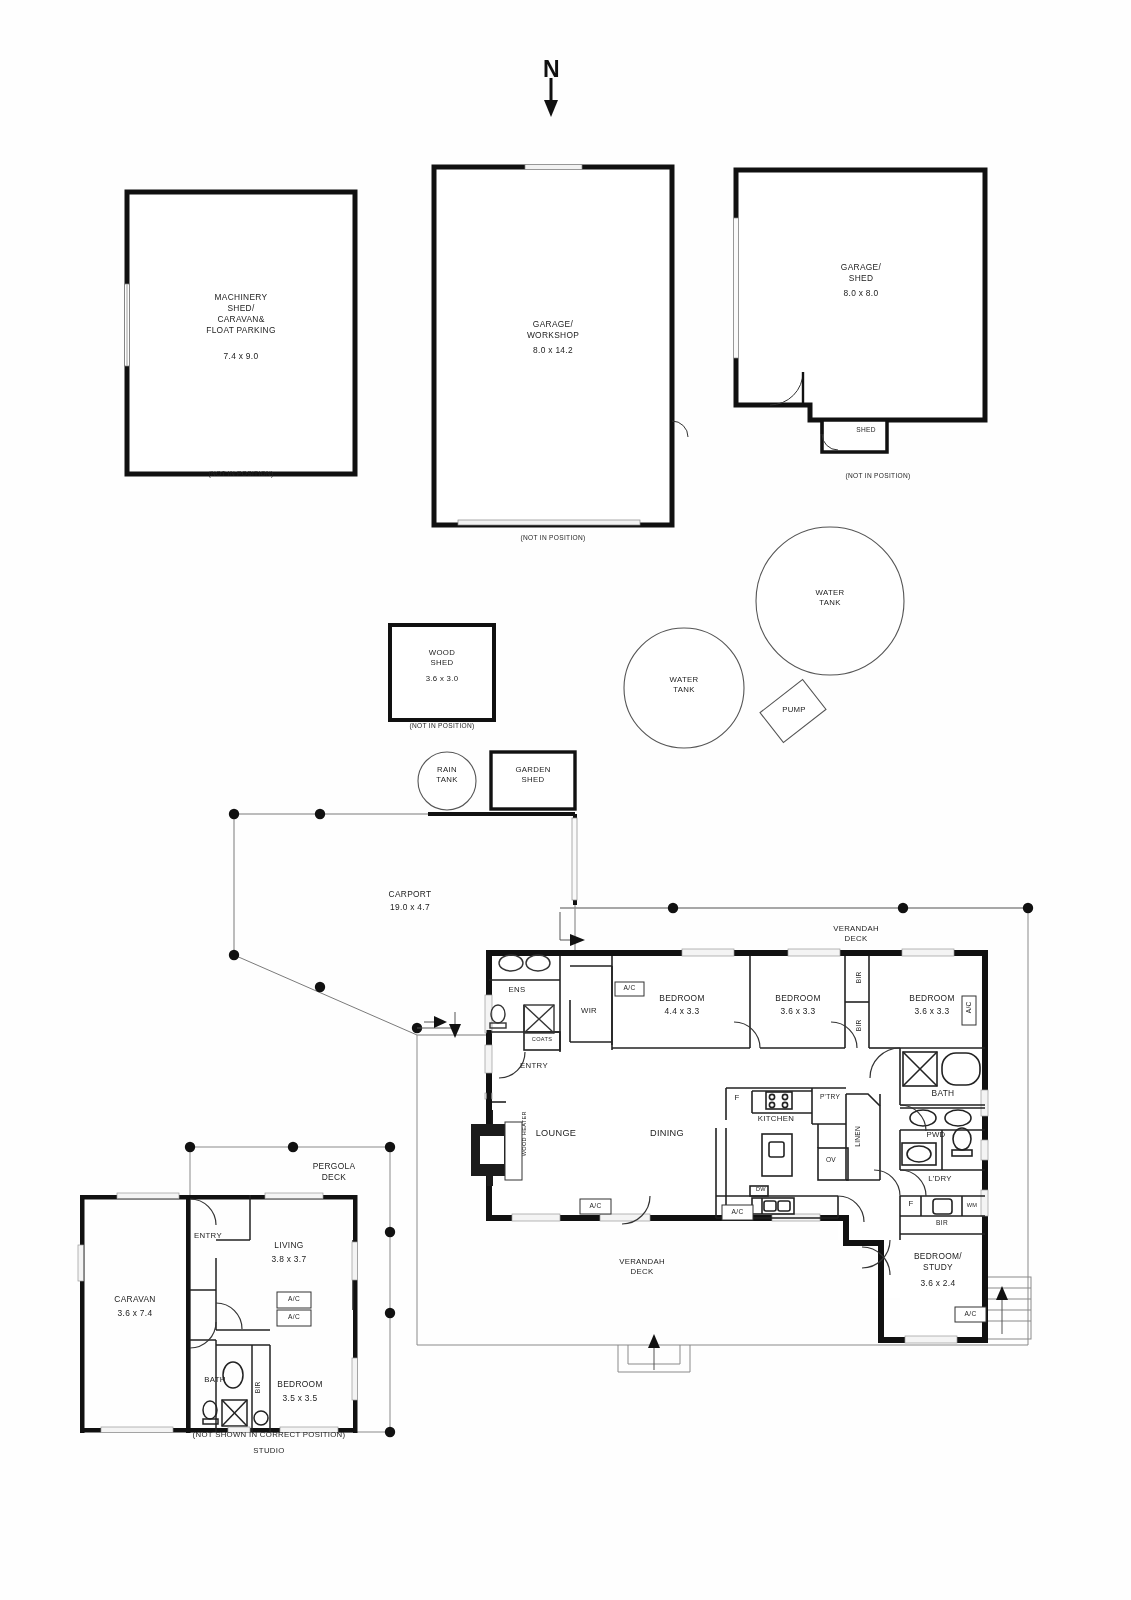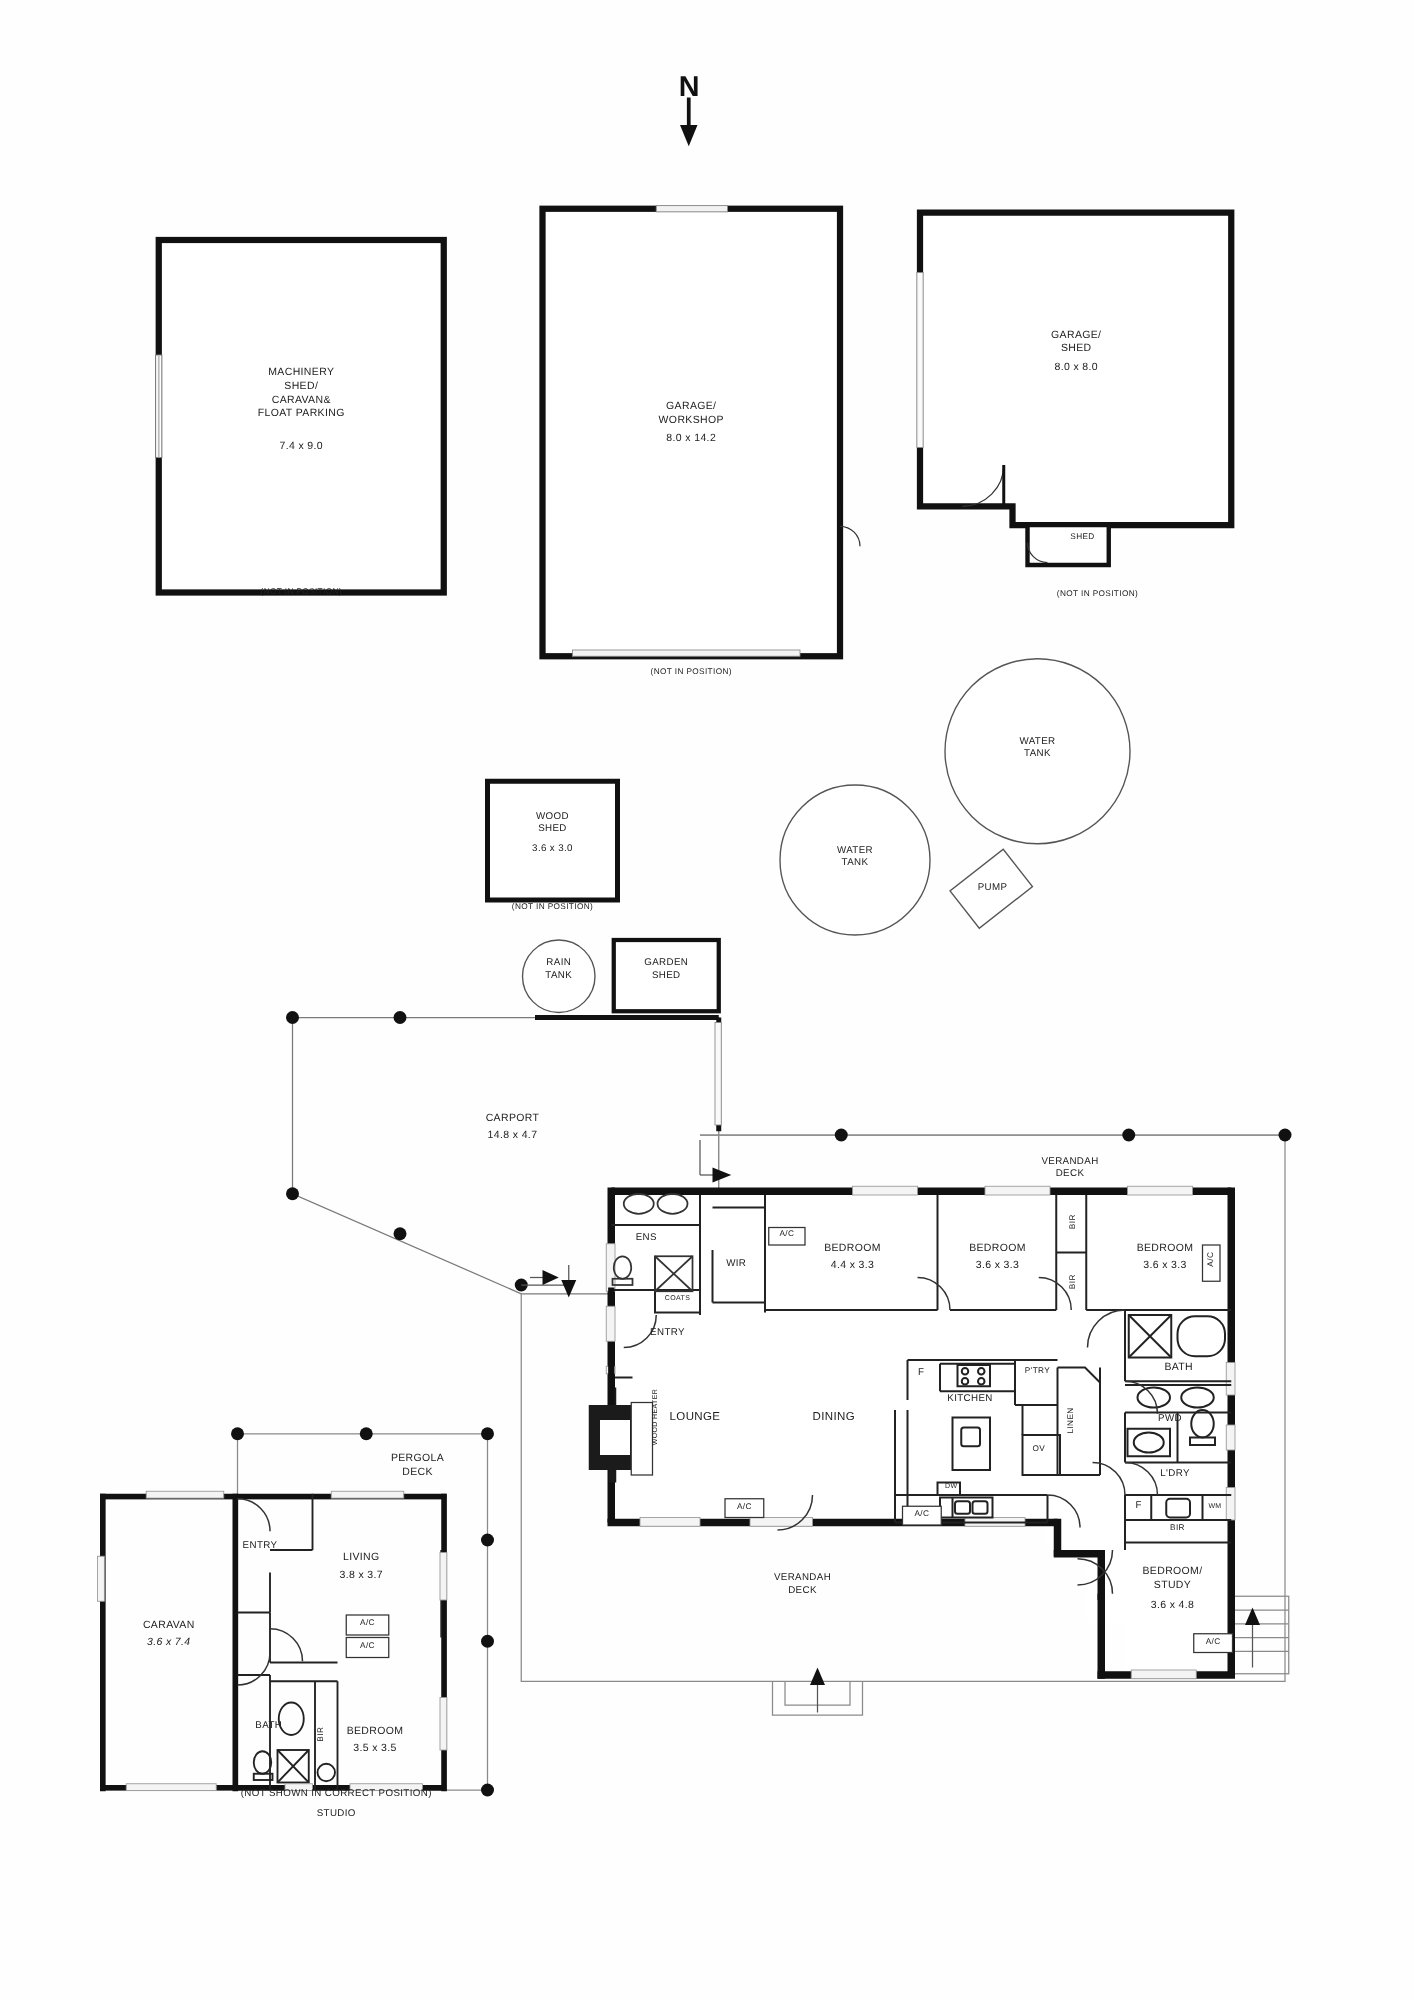--- a/index.html
+++ b/index.html
@@ -428,21 +428,21 @@
 TANK</div>
   <div class="lbl t8" style="left:634px; top:675px; width:100px;">WATER
 TANK</div>
   <div class="lbl t8" style="left:765px; top:705px; width:58px;">PUMP</div>
   <div class="lbl t8" style="left:417px; top:765px; width:60px;">RAIN
 TANK</div>
   <div class="lbl t8" style="left:491px; top:765px; width:84px;text-align:center;">GARDEN
 SHED</div>
 
   <div class="lbl t85" style="left:348px; top:889px; width:124px;">CARPORT</div>
-  <div class="lbl t85" style="left:348px; top:902px; width:124px;">14.8 x 4.7</div>
+  <div class="lbl t85" style="left:348px; top:902px; width:124px;">19.0 x 4.7</div>
 
   <div class="lbl t8" style="left:800px; top:924px; width:112px;">VERANDAH
 DECK</div>
   <div class="lbl t8" style="left:586px; top:1257px; width:112px;">VERANDAH
 DECK</div>
 
   <div class="lbl t8" style="left:494px; top:985px; width:46px;">ENS</div>
   <div class="lbl t8" style="left:566px; top:1006px; width:46px;">WIR</div>
   <div class="lbl t6" style="left:527px; top:1036px; width:30px;">COATS</div>
   <div class="lbl t8" style="left:508px; top:1061px; width:52px;">ENTRY</div>
@@ -473,33 +473,33 @@
 
   <div class="lbl t85" style="left:912px; top:1088px; width:62px;">BATH</div>
   <div class="lbl t8" style="left:912px; top:1130px; width:48px;">PWD</div>
   <div class="lbl t8" style="left:912px; top:1174px; width:56px;">L'DRY</div>
   <div class="lbl t8" style="left:903px; top:1199px; width:16px;">F</div>
   <div class="lbl t6" style="left:962px; top:1202px; width:20px;">WM</div>
   <div class="lbl t7" style="left:918px; top:1219px; width:48px;">BIR</div>
 
   <div class="lbl t85" style="left:890px; top:1251px; width:96px;">BEDROOM/
 STUDY</div>
-  <div class="lbl t85" style="left:890px; top:1278px; width:96px;">3.6 x 4.8</div>
+  <div class="lbl t85" style="left:890px; top:1278px; width:96px;">3.6 x 2.4</div>
 
   <div class="lbl t7" style="left:615px; top:984px; width:29px;">A/C</div>
   <div class="lbl t7 vert" style="left:955px; top:1003px; width:29px;">A/C</div>
   <div class="lbl t7" style="left:580px; top:1202px; width:31px;">A/C</div>
   <div class="lbl t7" style="left:722px; top:1208px; width:31px;">A/C</div>
   <div class="lbl t7" style="left:955px; top:1310px; width:31px;">A/C</div>
 
   <div class="lbl t85" style="left:278px; top:1161px; width:112px;">PERGOLA
 DECK</div>
 
   <div class="lbl t85" style="left:84px; top:1294px; width:102px;">CARAVAN</div>
-  <div class="lbl t85" style="left:84px; top:1308px; width:102px;font-style:italic;">3.6 x 7.4</div>
+  <div class="lbl t85" style="left:84px; top:1308px; width:102px;">3.6 x 7.4</div>
 
   <div class="lbl t8" style="left:178px; top:1231px; width:60px;">ENTRY</div>
 
   <div class="lbl t85" style="left:249px; top:1240px; width:80px;">LIVING</div>
   <div class="lbl t85" style="left:249px; top:1254px; width:80px;">3.8 x 3.7</div>
 
   <div class="lbl t85" style="left:255px; top:1379px; width:90px;">BEDROOM</div>
   <div class="lbl t85" style="left:255px; top:1393px; width:90px;">3.5 x 3.5</div>
 
   <div class="lbl t8" style="left:191px; top:1375px; width:48px;">BATH</div>

